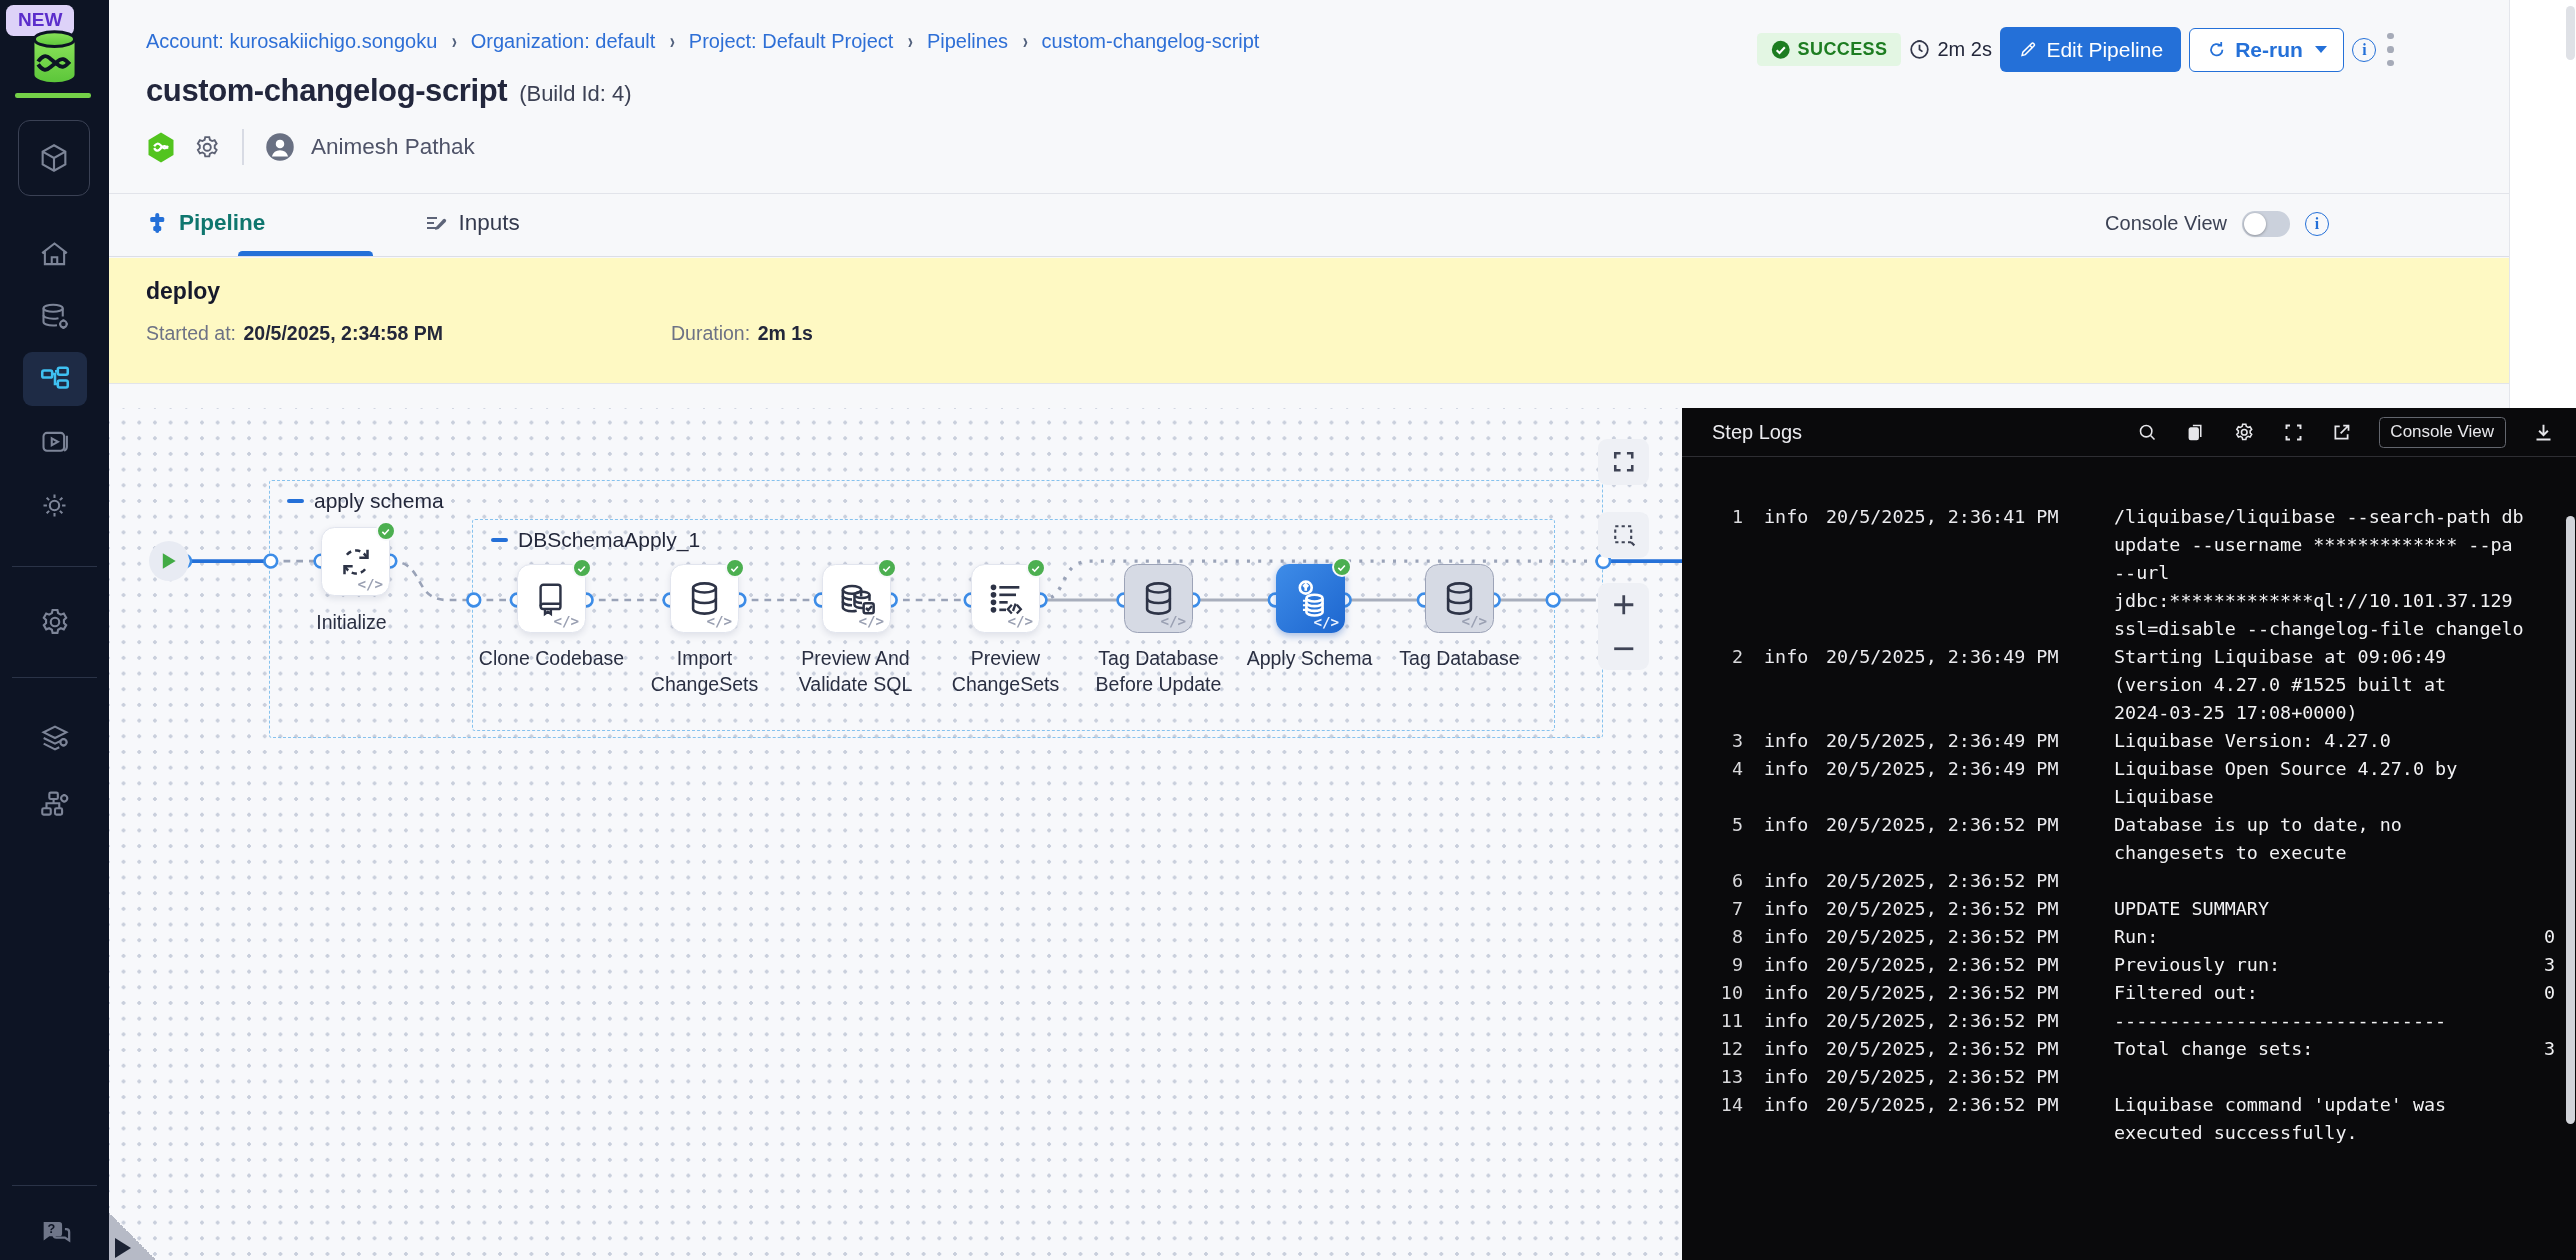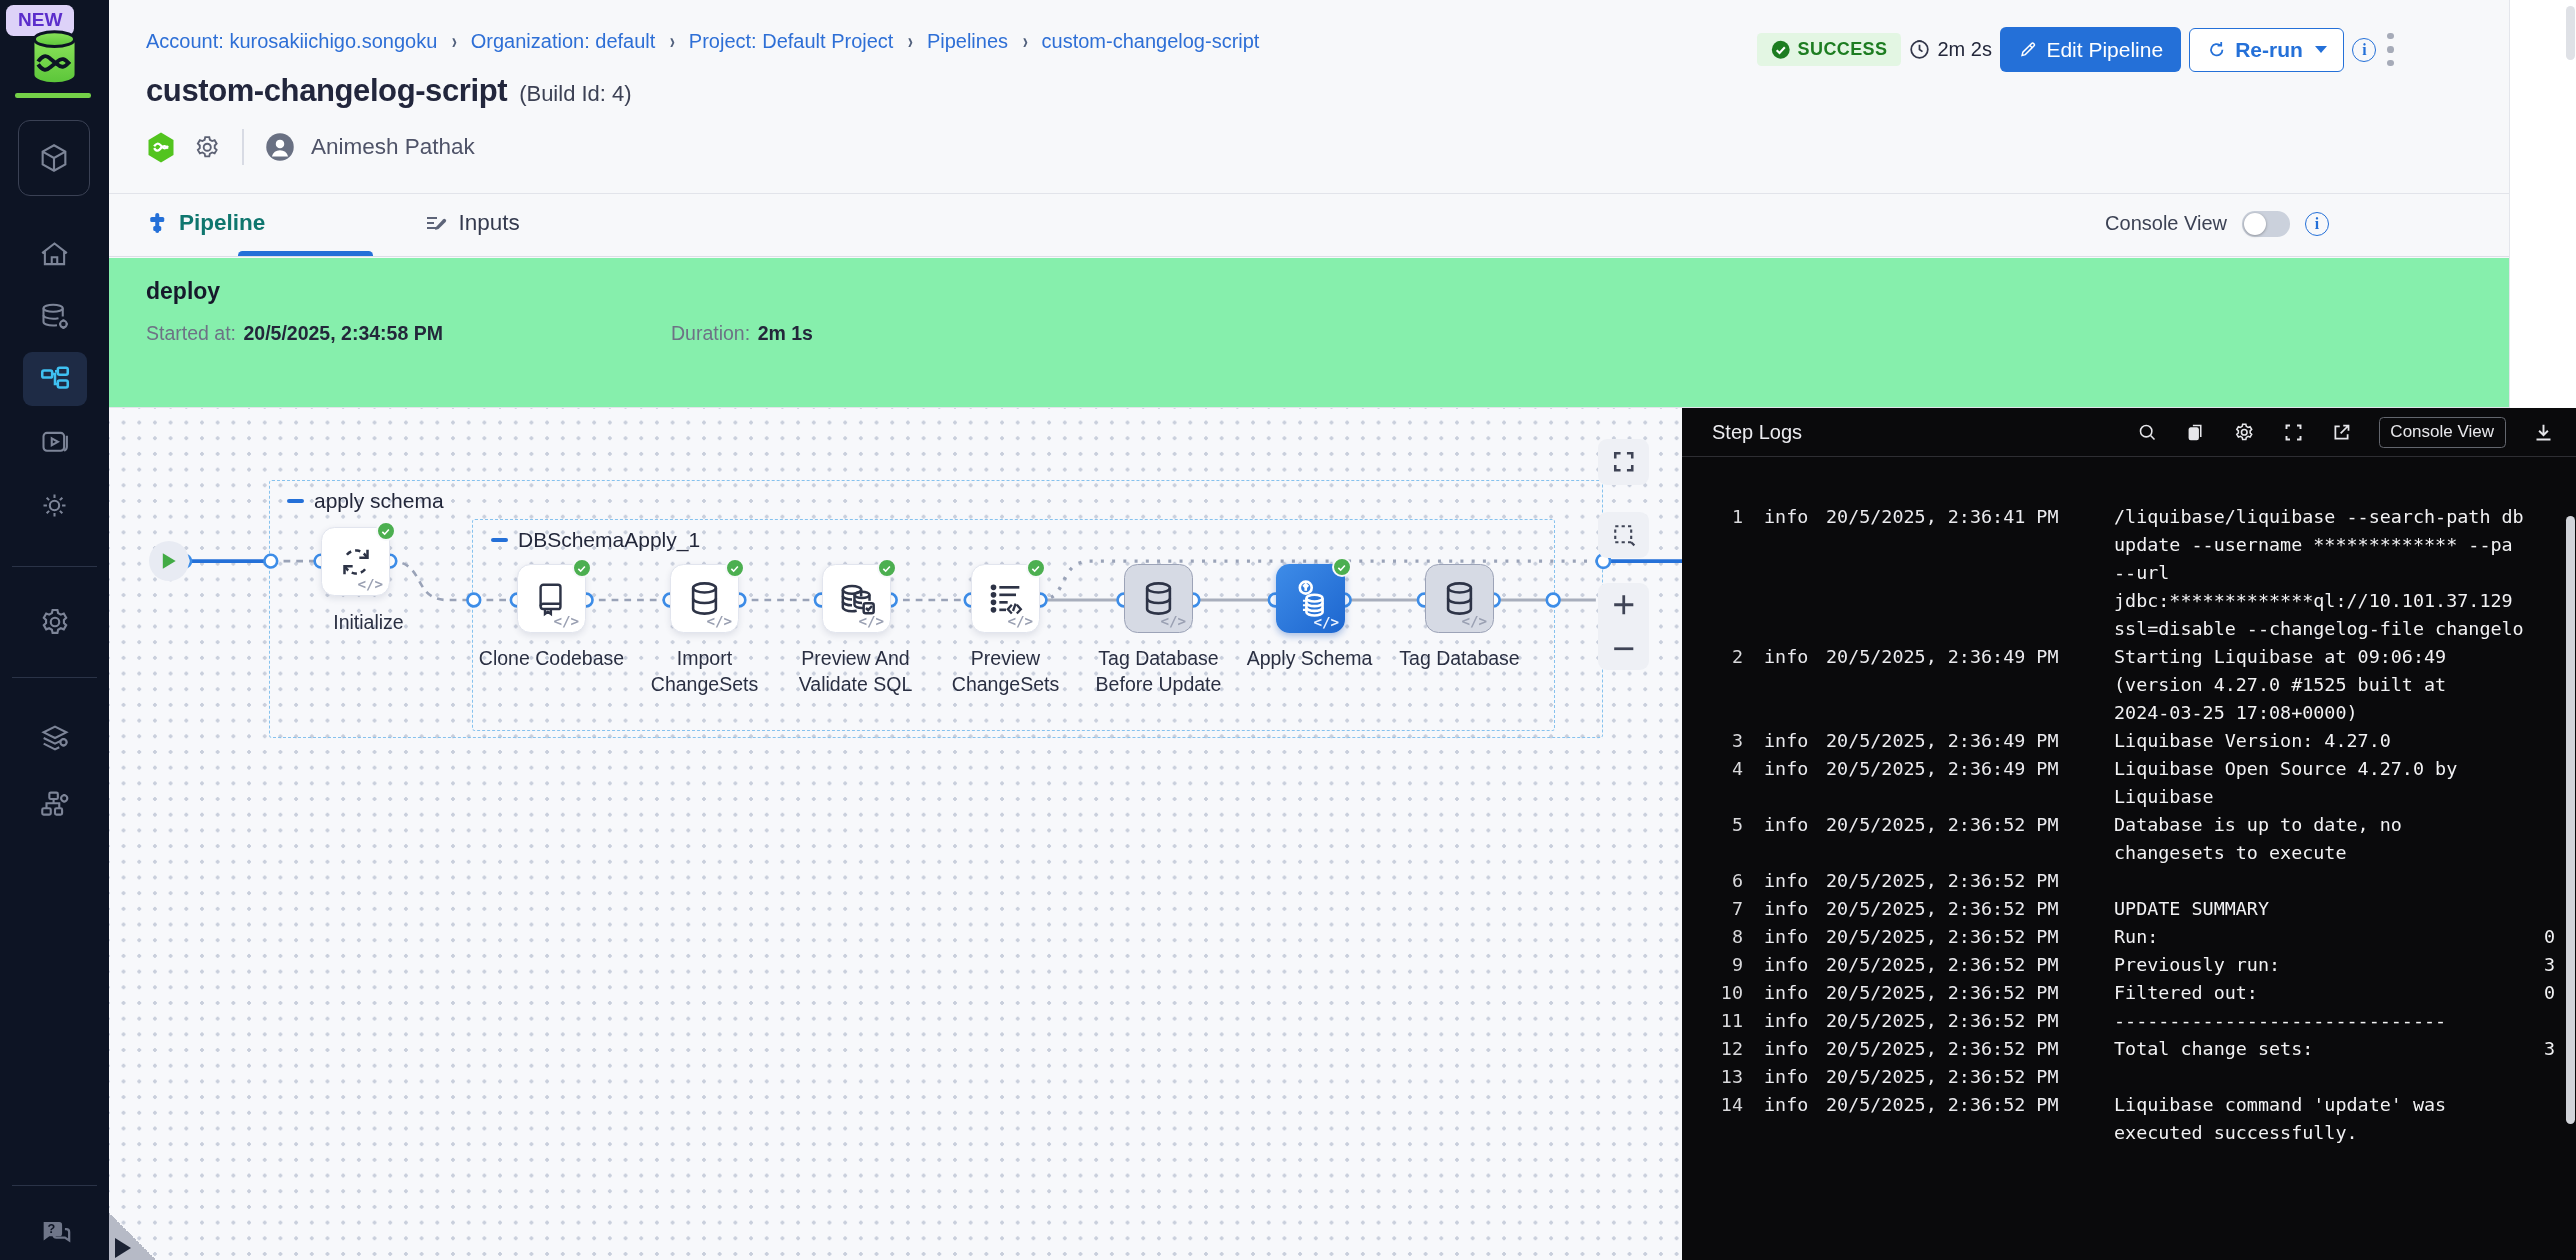--- a/index.html
+++ b/index.html
@@ -47,21 +47,21 @@
   .tab{ position:absolute; top:13.5px; display:flex; align-items:center; gap:10.5px; font-size:22.5px; cursor:pointer;}
   .tab.active{ color:#0f766e; font-weight:bold; }
   .tab.idle{ color:#343a4e; }
   .tab-underline{ position:absolute; left:129px; bottom:0; width:135px; height:5.2px; background:#2470d8; border-radius:4.5px 4.5px 0 0;}
   .consoleview{ position:absolute; right:180px; top:15px; display:flex; align-items:center; gap:15px; font-size:20px; color:#3c4254;}
   .toggle{ width:48px; height:25.5px; border-radius:12.7px; background:#cbd1dc; position:relative; cursor:pointer;}
   .toggle .knob{ position:absolute; left:1.5px; top:1.5px; width:22.5px; height:22.5px; border-radius:50%; background:#fff; box-shadow:0 0.7px 3px rgba(0,0,0,.35);}
   .info-ring{ width:24px; height:24px; border-radius:50%; border:1.9px solid #2470d8; color:#2470d8; font-size:15.7px; font-weight:bold;
     display:flex; align-items:center; justify-content:center; font-family:"Liberation Serif", serif; cursor:pointer;}
   
-  .stagestrip{ position:absolute; left:109px; top:258px; width:2400px; height:150px; background:#86efac; border-bottom:1.5px solid #e2e4ea;}
+  .stagestrip{ position:absolute; left:109px; top:258px; width:2400px; height:126px; background:#fef9c3; border-bottom:1.5px solid #e2e4ea;}
   .stage-name{ position:absolute; left:37px; top:19.5px; font-size:23px; font-weight:bold; color:#16192b;}
   .stage-meta{ position:absolute; left:37px; top:64px; font-size:19.5px; color:#6d7285; display:flex; }
   .stage-meta b{ color:#23273a; font-weight:bold; margin-left:7.5px;}
   
   .gutter{ position:absolute; left:2509px; top:0; width:67px; height:408px; background:#fff; border-left:1.5px solid #e4e6ec; z-index:5;}
   .gutter .thumb{ position:absolute; right:1.5px; top:6px; width:9px; height:54px; background:#dfe1e6; border-radius:4.5px;}
   
   .canvas{ position:absolute; left:109px; top:408px; width:1573px; height:853px; background:#f7f8fb; overflow:hidden;
     background-image: radial-gradient(circle, #c9cfdc 1.7px, transparent 2px); background-size:15.7px 15.7px; background-position:6.7px 6.7px;}
   .group{ position:absolute; border:1.5px dashed #86c2ee; border-radius:3px; }
@@ -405,21 +405,21 @@
             <path d="M5.5 14.5 a7 7 0 0 0 12.4 1.2" stroke-dasharray="3.2 2.4"></path>
             <path d="M5.1 19.4 v-4.9 h4.9"></path>
           </svg>
           <span class="tag">&lt;/&gt;</span>
           <span class="badge">
             <svg width="11.2" height="11.2" viewBox="0 0 24 24">
               <path d="M5 12.5 L10 17.5 L19 7.5" stroke="#fff" stroke-width="3.4" fill="none"></path>
             </svg>
           </span>
         </div>
-        <div class="node-label" style="left: 181px; top: 202px;">Initialize</div>
+        <div class="node-label" style="left: 164px; top: 202px;">Initialize</div>
         <div class="node white" style="left: 408px; top: 156px;">
           <svg width="39" height="39" viewBox="0 0 24 24" fill="none" stroke="currentColor" stroke-width="1.5">
             <path d="M7 3.5 h9 a1.5 1.5 0 0 1 1.5 1.5 v12 a1.5 1.5 0 0 1 -1.5 1.5 h-9 a1.7 1.7 0 0 1 -1.7 -1.7 V5.2 A1.7 1.7 0 0 1 7 3.5 Z"></path>
             <path d="M5.3 16.8 a1.7 1.7 0 0 1 1.7 -1.6 h10.5"></path>
             <path d="M8 18.5 v3 l1.8 -1.3 1.8 1.3 v-3"></path>
           </svg>
           <span class="tag">&lt;/&gt;</span>
           <span class="badge">
             <svg width="11.2" height="11.2" viewBox="0 0 24 24">
               <path d="M5 12.5 L10 17.5 L19 7.5" stroke="#fff" stroke-width="3.4" fill="none"></path>

